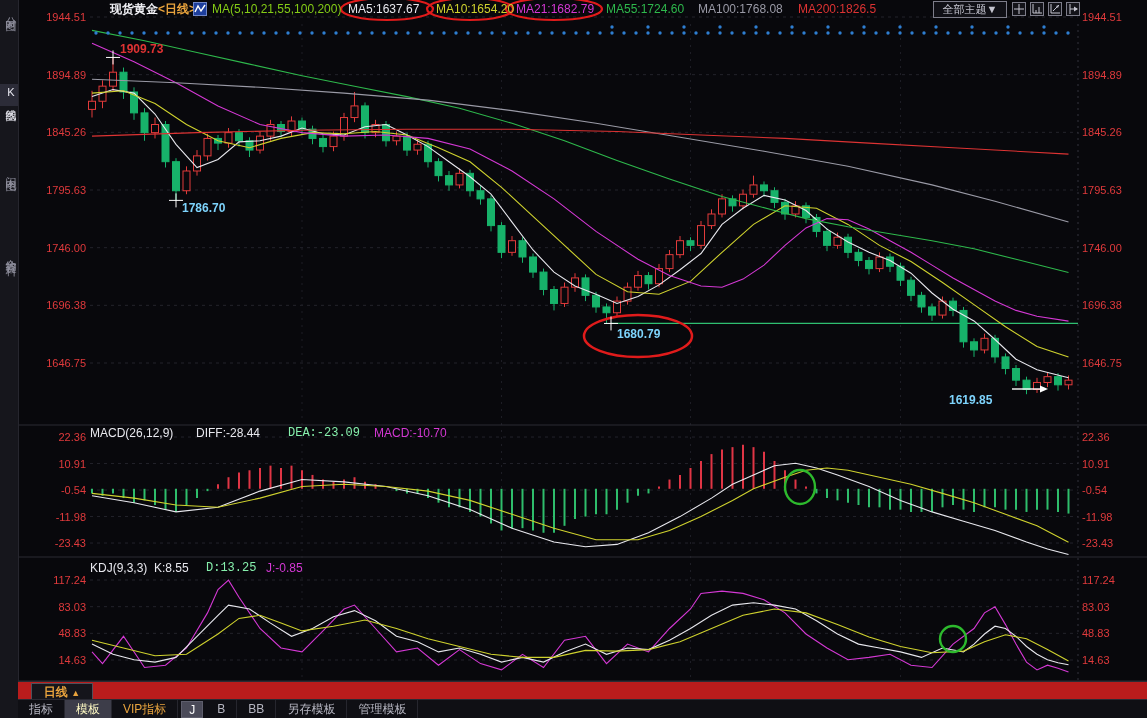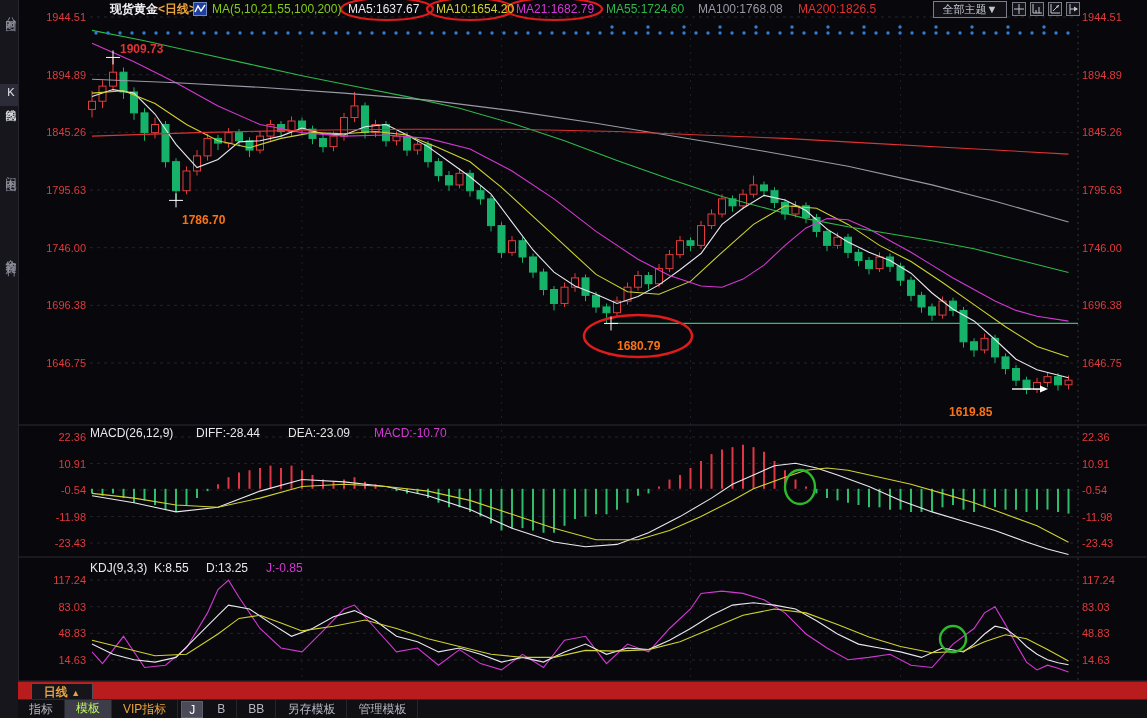--- a/index.html
+++ b/index.html
@@ -16,34 +16,34 @@
   .title-period{color:#e8a33d;font-weight:bold;}
   .theme-btn{position:absolute;left:933px;top:1px;width:72px;height:15px;border:1px solid #7d7d8a;
              color:#c5c5d0;font-size:11px;line-height:15px;text-align:center;cursor:pointer;background:#101016;}
   .mini-icon{position:absolute;top:2px;width:14px;height:14px;cursor:pointer;}
   
   .ylab{position:absolute;font-size:11px;color:#e03a3c;line-height:12px;}
   .ylab.l{width:54px;text-align:right;}
   .xlab{position:absolute;top:684px;font-size:11px;color:#c8c8d2;}
   
   .ind{position:absolute;font-size:12px;white-space:nowrap;}
-  .c-white{color:#e8e8ee;} .c-yel{color:#e5e5e5;} .c-mag{color:#d438d4;}
+  .c-white{color:#e8e8ee;} .c-yel{color:#86efac;font-family:Liberation Mono, monospace;} .c-mag{color:#d438d4;}
   
   .anno{position:absolute;font-size:12px;font-weight:bold;text-align:right;}
-  .anno.g{color:#f97316;margin-top:12px;} .anno.r{color:#e03333;}
+  .anno.g{color:#7dd3fc;} .anno.r{color:#e03333;}
   
   #row-period{position:absolute;left:18px;right:0;top:681px;height:18px;background:#b91c1c;border-top:1px solid #2b2b33;}
   #period-box{position:absolute;left:13px;top:1px;width:60px;height:16px;border:1px solid #50505a;background:#15151b;
               text-align:center;font-size:12px;line-height:16px;cursor:pointer;}
   #period-box .p{color:#e8a33d;font-weight:bold;}
   #period-box .a{color:#e8a33d;font-size:9px;}
   #tabbar{position:absolute;left:18px;right:0;top:699px;height:19px;background:#0f0f14;border-top:1px solid #2a2a33;
           display:flex;align-items:stretch;}
   .tab{padding:0 11px;font-size:12px;line-height:18px;color:#b5b5c0;border-right:1px solid #26262e;cursor:pointer;}
-  .tab.sel{background:#3d3d49;color:#bef264;font-family:Liberation Mono, monospace;}
+  .tab.sel{background:#3d3d49;color:#fef9c3;}
   .tab.vip{color:#e8a33d;}
   .tab.boxed{background:#4a4a58;color:#fff;padding:0 7px;margin:1px 3px;line-height:16px;border:1px solid #5e5e6c;border-right:1px solid #5e5e6c;}
   svg{position:absolute;left:0;top:0;}
 </style>
 </head>
 <body>
 
 <div id="root">
   <svg id="chart-svg" width="1147" height="718">
       <g>

